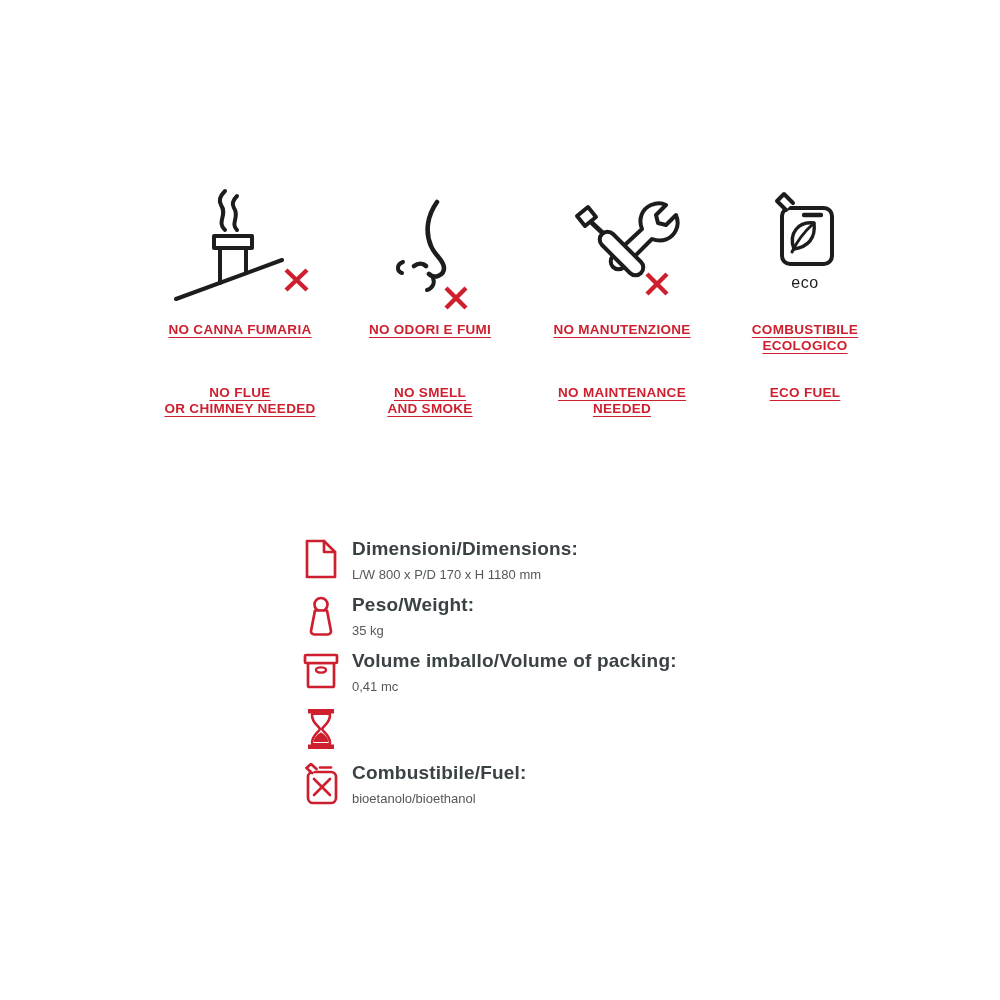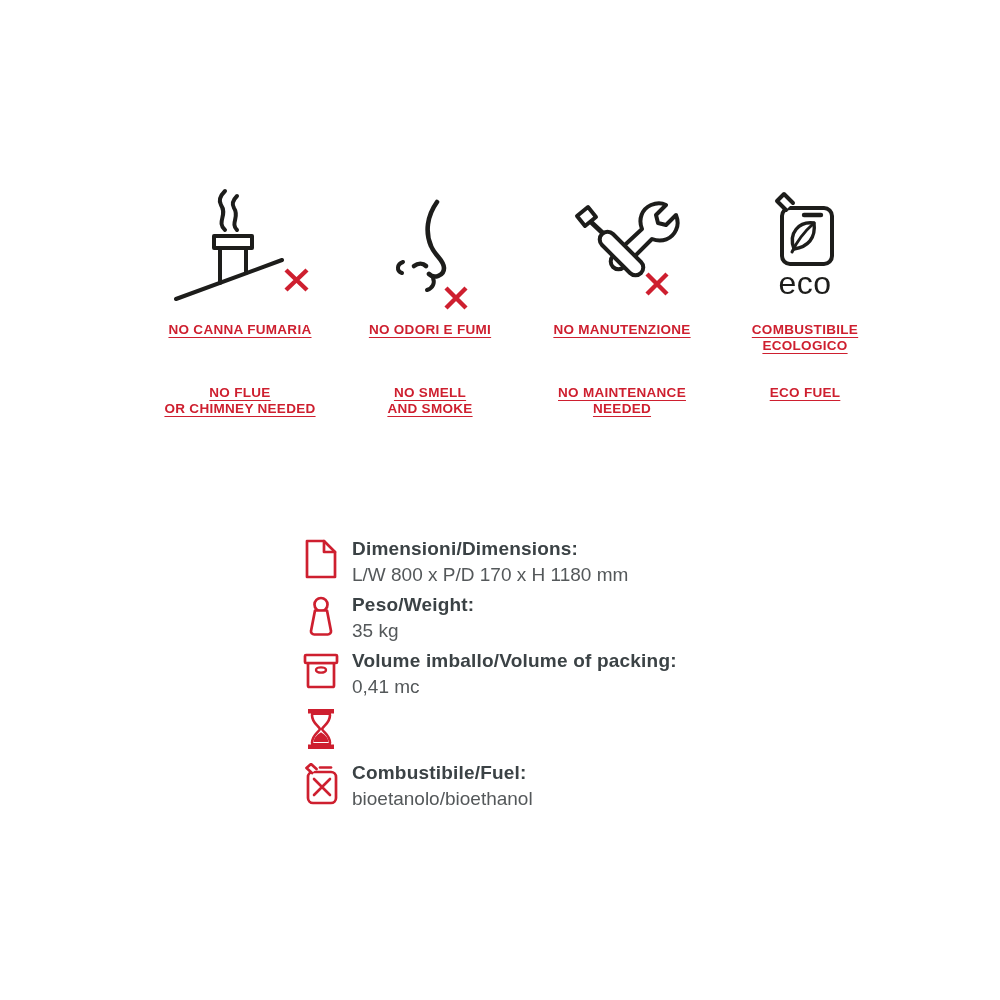--- a/index.html
+++ b/index.html
@@ -19,21 +19,21 @@
   .feature.col1 { left:145px; }
   .feature.col2 { left:335px; }
   .feature.col3 { left:527px; }
   .feature.col4 { left:710px; }
 
   .icon-area { position:absolute; top:0; left:25px; width:140px; height:130px; }
   .icon-area svg { display:block; }
 
   .eco-word {
     position:absolute; top:85px; left:0; width:140px;
-    text-align:center; font-size:32px; line-height:26px;
+    text-align:center; font-size:16px; line-height:26px;
     color:#1D1D1B; letter-spacing:0.5px;
   }
 
   .label-it, .label-en {
     position:absolute; left:-8px; right:-8px;
     color:#CE1F2F; font-weight:bold; font-size:13.5px;
     line-height:16px; letter-spacing:0.3px;
   }
   .label-it { top:137px; }
   .label-en { top:200px; }
@@ -55,21 +55,21 @@
   .spec-icon-box {
     width:38px; min-width:38px; display:flex; justify-content:center;
     margin-top:3px;
   }
   .spec-text { margin-left:12px; }
   .spec-title {
     font-size:19px; line-height:26px; font-weight:bold; color:#3B4245;
     letter-spacing:0.2px;
   }
   .spec-value {
-    font-size:19px; line-height:26px; color:#54585A;
+    font-size:13px; line-height:26px; color:#54585A;
   }
 
   
   .dk  { stroke:#1D1D1B; fill:none; stroke-linecap:round; stroke-linejoin:round; }
   .dkf { stroke:#1D1D1B; fill:#ffffff; stroke-linecap:round; stroke-linejoin:round; }
   .rd  { stroke:#CE1F2F; fill:none; stroke-linecap:round; stroke-linejoin:round; }
   .rdf { fill:#CE1F2F; stroke:none; }
   .xmk { stroke:#CE1F2F; fill:none; stroke-linecap:butt; }
 </style>
 </head>

